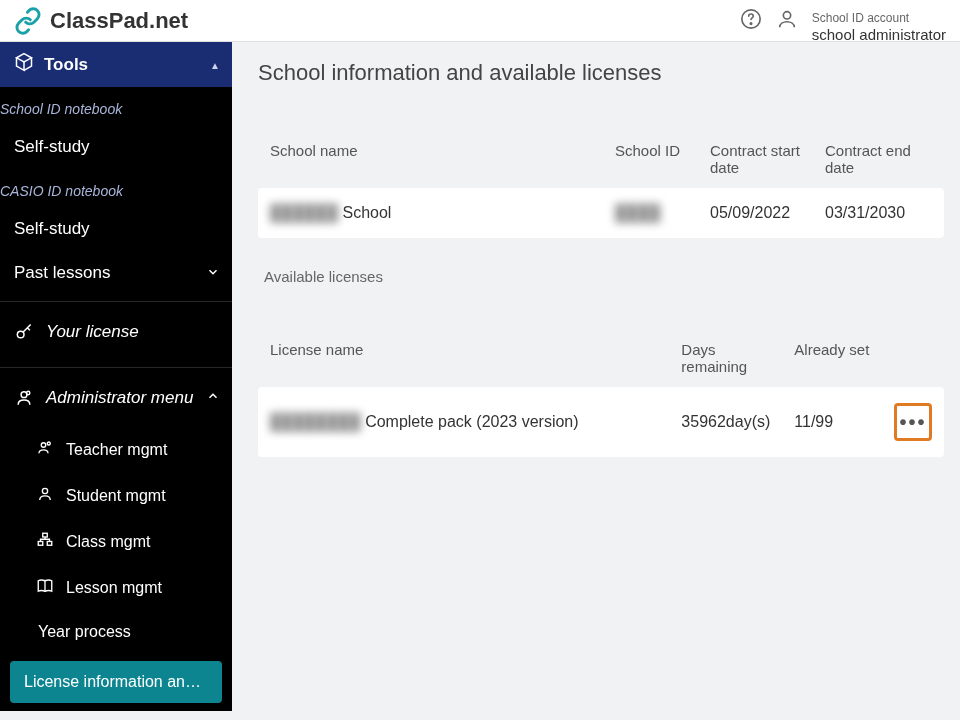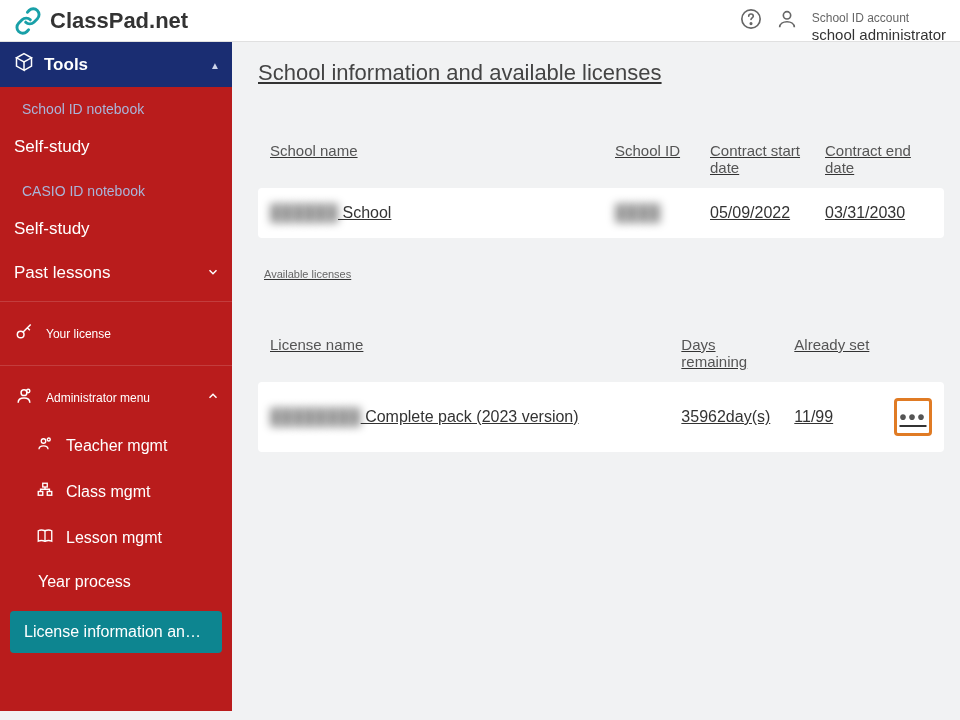--- a/index.html
+++ b/index.html
@@ -10,56 +10,56 @@
   .logo-icon svg { display: block; }
   .logo-text { font-size: 22px; font-weight: 600; color: #333; }
   .topbar-spacer { flex: 1; }
   .topbar-right { display: flex; align-items: center; gap: 14px; }
   .help-icon, .user-icon { color: #666; }
   .account-block { display: flex; flex-direction: column; line-height: 1.2; margin-top: 14px; }
   .account-line1 { font-size: 12px; color: #666; }
   .account-line2 { font-size: 15px; color: #333; }
   
   .main { display: flex; height: calc(720px - 51px); }
-  .sidebar { width: 232px; background: #b91c1c; color: #fff; position: relative; overflow-y: auto; }
+  .sidebar { width: 232px; background: #000000; color: #fff; position: relative; overflow-y: auto; }
   .sidebar::-webkit-scrollbar { width: 8px; }
   .sidebar::-webkit-scrollbar-thumb { background: #9aa; border-radius: 4px; }
   
   .tools-header { background: #1a2d72; padding: 10px 14px; display: flex; align-items: center; gap: 10px; font-size: 17px; font-weight: 600; position: relative; }
   .tools-header .caret { position: absolute; right: 12px; top: 50%; transform: translateY(-50%); font-size: 10px; color: #cdd4ea; }
   
-  .sidebar-section-label { padding: 14px 22px 8px; color: #a9b5d9; font-size: 14px; }
+  .sidebar-section-label { padding: 14px 0 8px; color: #a9b5d9; font-size: 14px; font-style: italic; }
   .sidebar-item { padding: 12px 14px; font-size: 17px; color: #fff; cursor: pointer; display: flex; align-items: center; position: relative; }
   .sidebar-item .chev { position: absolute; right: 12px; font-size: 14px; color: #fff; }
   .sidebar-divider { height: 1px; background: rgba(255,255,255,0.15); margin: 6px 0; }
   
-  .sidebar-row { display: flex; align-items: center; gap: 12px; padding: 14px 14px; font-size: 12px; cursor: pointer; position: relative; }
+  .sidebar-row { display: flex; align-items: flex-start; gap: 12px; padding: 14px 14px; font-size: 17px; cursor: pointer; position: relative; font-style: italic; }
   .sidebar-row svg { flex-shrink: 0; }
   .sidebar-row .chev { position: absolute; right: 12px; }
   
   .admin-children { padding-left: 10px; }
   .admin-child { display: flex; align-items: center; gap: 12px; padding: 12px 24px 12px 26px; font-size: 16px; cursor: pointer; }
   .admin-child svg { flex-shrink: 0; }
   .admin-child.year { padding-left: 28px; }
   
   .active-pill { margin: 8px 10px; background: #0d8590; border-radius: 4px; padding: 12px 14px; font-size: 16px; white-space: nowrap; overflow: hidden; text-overflow: ellipsis; cursor: pointer; }
   
-  .content { flex: 1; padding: 18px 16px 16px 26px; overflow-y: auto; position: relative; text-decoration: underline; }
+  .content { flex: 1; padding: 18px 16px 16px 26px; overflow-y: auto; position: relative; }
   .page-title { font-size: 22px; color: #444; margin-bottom: 18px; }
   
   .table-wrap { margin-bottom: 30px; }
   .tbl { width: 100%; border-collapse: collapse; margin-top: 48px; }
   .tbl th { text-align: left; font-weight: 400; color: #555; font-size: 15px; padding: 8px 12px 12px; vertical-align: top; }
   .tbl td { background: #fff; padding: 16px 12px; font-size: 16px; color: #333; vertical-align: middle; }
   .tbl td:first-child { border-radius: 4px 0 0 4px; }
   .tbl td:last-child { border-radius: 0 4px 4px 0; }
   
   .blur { color: transparent; text-shadow: 0 0 8px rgba(0,0,0,0.4); user-select: none; }
   
-  .section-label { font-size: 11px; color: #666; margin: 0 0 10px 6px; }
+  .section-label { font-size: 15px; color: #666; margin: 0 0 10px 6px; }
   
   .dots-cell { position: relative; width: 56px; }
   .dots-btn { width: 38px; height: 38px; border: 3px solid #e07b24; border-radius: 4px; background: #fff; display: flex; align-items: center; justify-content: center; cursor: pointer; font-size: 20px; letter-spacing: 2px; color: #555; font-weight: bold; }
   
   .col-schoolname { width: 345px; }
   .col-schoolid { width: 95px; }
   .col-start { width: 115px; }
   .col-end { width: auto; }
   
   .col-licname { width: 415px; }
@@ -170,20 +170,29 @@
               <circle cx="10" cy="8" r="3"></circle>
               <path d="M4 19c0-3 2.5-4.5 6-4.5s6 1.5 6 4.5"></path>
               <circle cx="17" cy="6" r="2"></circle>
             </svg>
         </span>
         <span>Teacher mgmt</span>
       </div>
       <div class="admin-child">
         <span>
           <svg width="18" height="18" viewBox="0 0 24 24" fill="none" stroke="#fff" stroke-width="1.8">
+              <circle cx="12" cy="8" r="3.5"></circle>
+              <path d="M5 20c0-3.5 3-5.5 7-5.5s7 2 7 5.5"></path>
+            </svg>
+        </span>
+        <span>Student mgmt</span>
+      </div>
+      <div class="admin-child">
+        <span>
+          <svg width="18" height="18" viewBox="0 0 24 24" fill="none" stroke="#fff" stroke-width="1.8">
               <rect x="9" y="3" width="6" height="5"></rect>
               <rect x="3" y="14" width="6" height="5"></rect>
               <rect x="15" y="14" width="6" height="5"></rect>
               <path d="M12 8 V11 M6 14 V11 H18 V14"></path>
             </svg>
         </span>
         <span>Class mgmt</span>
       </div>
       <div class="admin-child">
         <span>

